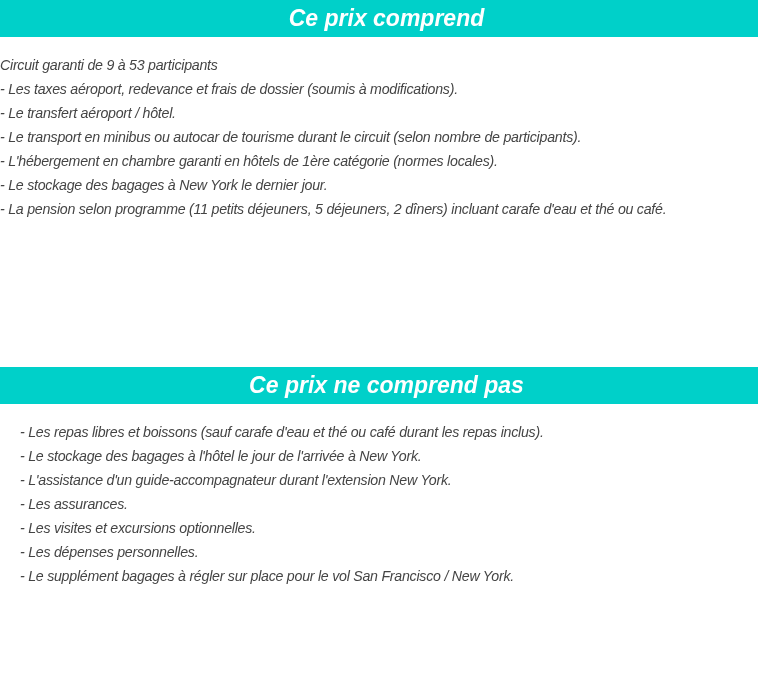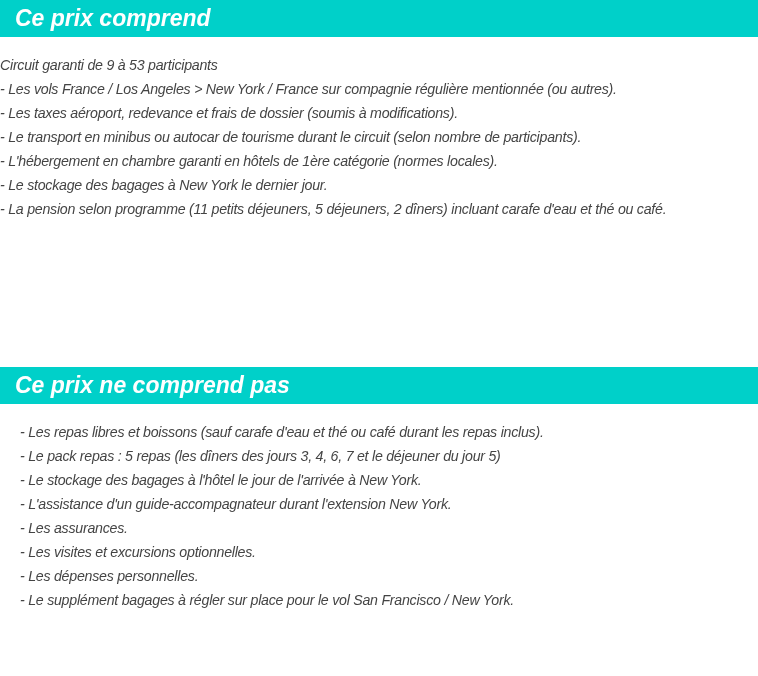--- a/index.html
+++ b/index.html
@@ -21,20 +21,21 @@
       height: 37px;
       background: #00d0c9;
       color: #ffffff;
       font-style: italic;
       font-weight: bold;
       font-size: 23px;
       line-height: 37px;
       padding-left: 15px;
       box-sizing: border-box;
       white-space: nowrap;
+      text-align: center;
     }
     .list {
       position: absolute;
       left: 0;
       width: 696px;
       margin: 0;
       padding: 0;
       list-style: none;
     }
     .list li {
@@ -53,34 +54,33 @@
   </style>
 </head>
 <body>
 
 <div class="section-header" id="included-header">
   <span>Ce prix comprend</span>
 </div>
 
 <ul class="list" id="included-list">
   <li>Circuit garanti de 9 à 53 participants</li>
-  <li>- Les vols France / Los Angeles &gt; New York / France sur compagnie régulière mentionnée (ou autres).</li>
   <li>- Les taxes aéroport, redevance et frais de dossier (soumis à modifications).</li>
+  <li>- Le transfert aéroport / hôtel.</li>
   <li>- Le transport en minibus ou autocar de tourisme durant le circuit (selon nombre de participants).</li>
   <li>- L'hébergement en chambre garanti en hôtels de 1ère catégorie (normes locales).</li>
   <li>- Le stockage des bagages à New York le dernier jour.</li>
   <li>- La pension selon programme (11 petits déjeuners, 5 déjeuners, 2 dîners) incluant carafe d'eau et thé ou café.</li>
 </ul>
 
 <div class="section-header" id="excluded-header">
   <span>Ce prix ne comprend pas</span>
 </div>
 
 <ul class="list" id="excluded-list">
   <li>- Les repas libres et boissons (sauf carafe d'eau et thé ou café durant les repas inclus).</li>
-  <li>- Le pack repas : 5 repas (les dîners des jours 3, 4, 6, 7 et le déjeuner du jour 5)</li>
   <li>- Le stockage des bagages à l'hôtel le jour de l'arrivée à New York.</li>
   <li>- L'assistance d'un guide-accompagnateur durant l'extension New York.</li>
   <li>- Les assurances.</li>
   <li>- Les visites et excursions optionnelles.</li>
   <li>- Les dépenses personnelles.</li>
   <li>- Le supplément bagages à régler sur place pour le vol San Francisco / New York.</li>
 </ul>
 
 </body></html>

